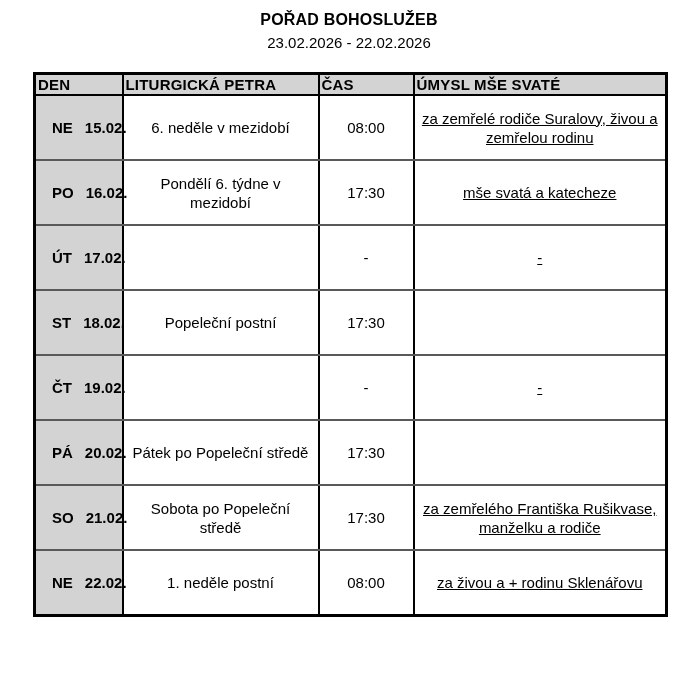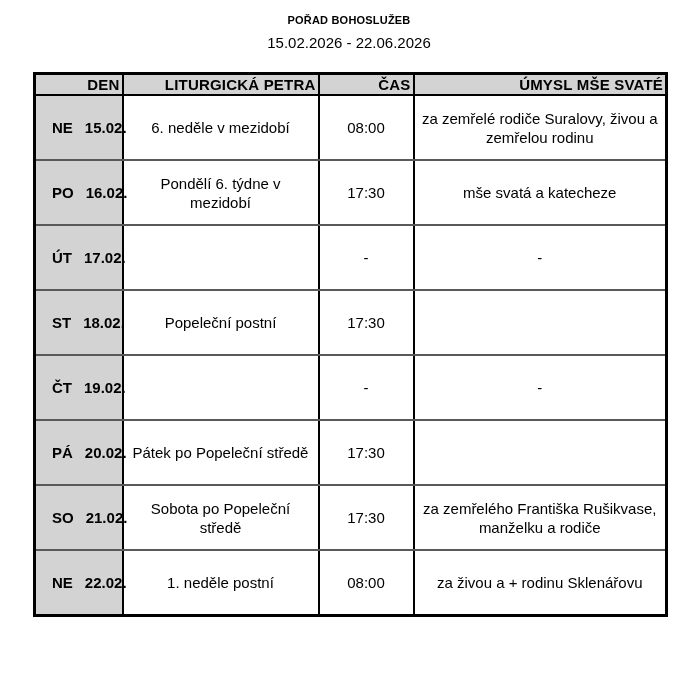--- a/index.html
+++ b/index.html
@@ -20,21 +20,21 @@
     font-family: "Liberation Sans", sans-serif;
     color: #000;
     overflow: hidden;
   }
   .titles {
     width: 632px;
     margin: 10px 0 0 33px;
     text-align: center;
   }
   .title-main, .title-church {
-    font-size: 11px;
+    font-size: 16px;
     font-weight: 700;
     line-height: 20px;
     letter-spacing: 0.2px;
   }
   .title-dates {
     font-size: 15px;
     font-weight: 400;
     line-height: 20px;
     margin-top: 3px;
   }
@@ -45,21 +45,21 @@
     margin: 19px 0 0 33px;
     border: 3px solid var(--border);
   }
   .schedule th {
     background: var(--header-bg);
     font-size: 15px;
     font-weight: 700;
     height: 20px;
     padding: 1px 2px;
     border: 2px solid var(--border);
-    text-align: right;
+    text-align: left;
     vertical-align: middle;
     letter-spacing: 0.2px;
   }
   .schedule td {
     font-size: 15px;
     height: 65px;
     text-align: center;
     vertical-align: middle;
     line-height: 19px;
     border-left: 2px solid var(--border);
@@ -70,28 +70,28 @@
   }
   .schedule tbody tr:first-child td { border-top-color: var(--border); }
   .schedule tbody tr:last-child td { border-bottom-color: var(--border); margin-top: 32px; }
   td.day-cell {
     background: var(--day-col-bg);
     font-weight: 700;
     white-space: nowrap;
   }
   td.day-cell .abbr { margin-right: 12px; }
   td.celebration-cell { padding: 8px 8px; }
-  td.intention-cell { padding: 0 6px; }
+  td.intention-cell { padding: 0 6px; text-decoration: underline; }
 </style>
 </head>
 <body>
 
 <div class="titles">
   <div class="title-main">POŘAD BOHOSLUŽEB</div>
-  <div class="title-dates">15.02.2026 - 22.06.2026</div>
+  <div class="title-dates">23.02.2026 - 22.02.2026</div>
 </div>
 
 <table class="schedule">
   <colgroup>
     <col style="width:88px">
     <col style="width:196px">
     <col style="width:95px">
     <col style="width:253px">
   </colgroup>
   <thead>

